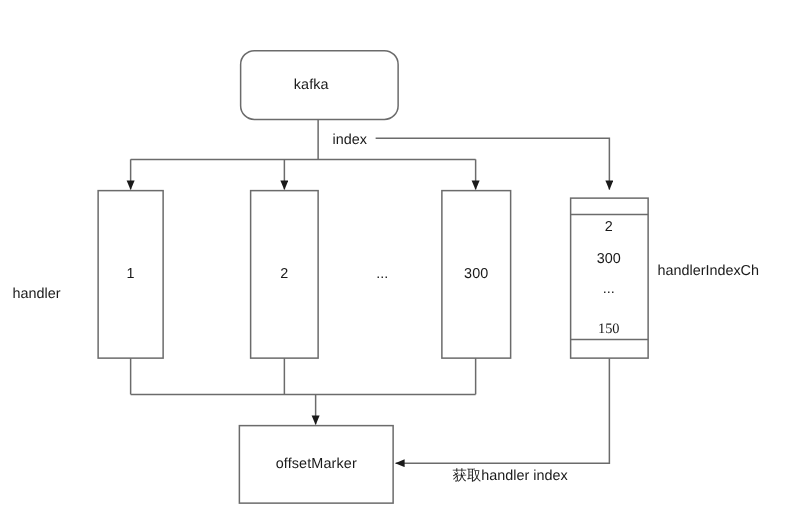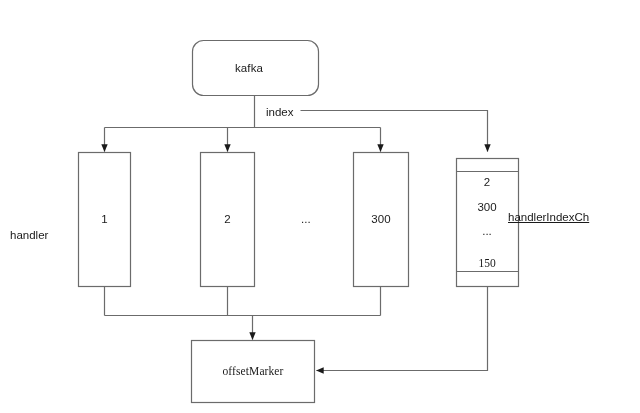--- a/index.html
+++ b/index.html
@@ -118,18 +118,19 @@
   <div class="node-text" style="left:78px; top:212px; width:53px;">1</div>
   <div class="node-text" style="left:200px; top:212px; width:55px;">2</div>
   <div class="ellipsis-mid" style="left:301px; top:213px;">...</div>
   <div class="node-text" style="left:353px; top:212px; width:56px;">300</div>
 
   <div class="ch-item" style="left:456px; top:175px;">2</div>
   <div class="ch-item" style="left:456px; top:200px;">300</div>
   <div class="ch-item" style="left:456px; top:224px;">...</div>
   <div class="ch-item" style="left:456px; top:256px;font-family:Liberation Serif, serif;">150</div>
 
-  <div class="side-label" style="left:508px; top:210px;text-decoration:underline;">handlerIndexCh</div>
+  <div class="side-label" style="left:526px; top:210px;">handlerIndexCh</div>
 
-  <div class="node-text" style="left:191px; top:364px; width:124px;font-family:Liberation Serif, serif;">offsetMarker</div>
+  <div class="node-text" style="left:191px; top:364px; width:124px;">offsetMarker</div>
 
+  <div class="edge-label" style="left:362px; top:374px;">获取handler index</div>
 
 </div>
 
 </body></html>

